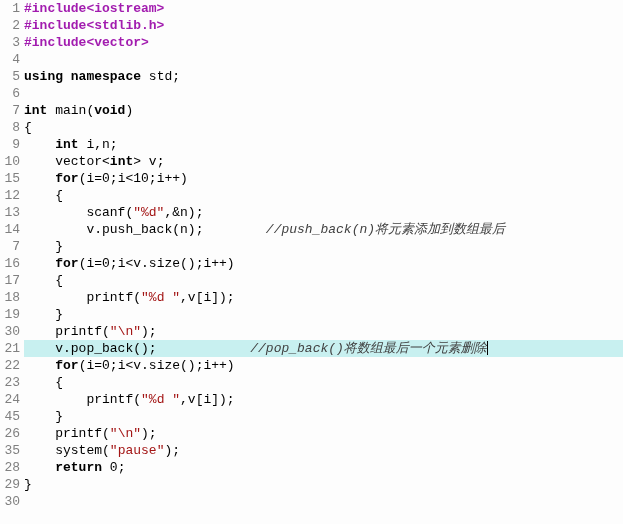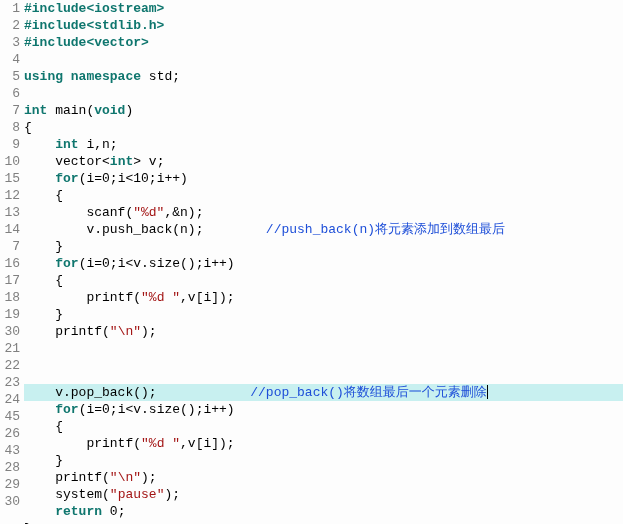--- a/index.html
+++ b/index.html
@@ -25,26 +25,25 @@
   .code {
     flex: 1;
     white-space: pre;
   }
   .line {
     height: 17px;
     line-height: 17px;
   }
   .hl {
     background: #c8f0f0;
-    margin-top: 44px;
   }
-  .kw { font-weight: bold; color: #0f766e; }
-  .pp { color: #0f766e; font-weight: bold; }
+  .kw { font-weight: bold; color: #000000; }
+  .pp { color: #a21caf; font-weight: bold; }
   .str { color: #a31515; }
-  .cmt { color: #1d4ed8; }
+  .cmt { color: #404040; font-style: italic; }
   .caret {
     border-left: 1px solid #000;
     display: inline-block;
     height: 14px;
     vertical-align: middle;
     margin-bottom: 2px;
   }
 </style>
 </head>
 <body>
@@ -70,19 +69,19 @@
       <div class="line">17</div>
       <div class="line">18</div>
       <div class="line">19</div>
       <div class="line">30</div>
       <div class="line">21</div>
       <div class="line">22</div>
       <div class="line">23</div>
       <div class="line">24</div>
       <div class="line">45</div>
       <div class="line">26</div>
-      <div class="line">43</div>
+      <div class="line">35</div>
       <div class="line">28</div>
       <div class="line">29</div>
       <div class="line">30</div>
     </div>
   <div class="code" id="code"><div class="line"><span class="pp">#include&lt;iostream&gt;</span></div><div class="line"><span class="pp">#include&lt;stdlib.h&gt;</span></div><div class="line"><span class="pp">#include&lt;vector&gt;</span></div><div class="line">&nbsp;</div><div class="line"><span class="kw">using namespace</span><span> std;</span></div><div class="line">&nbsp;</div><div class="line"><span class="kw">int</span><span> main(</span><span class="kw">void</span><span>)</span></div><div class="line"><span>{</span></div><div class="line"><span>    </span><span class="kw">int</span><span> i,n;</span></div><div class="line"><span>    vector&lt;</span><span class="kw">int</span><span>&gt; v;</span></div><div class="line"><span>    </span><span class="kw">for</span><span>(i=0;i&lt;10;i++)</span></div><div class="line"><span>    {</span></div><div class="line"><span>        scanf(</span><span class="str">"%d"</span><span>,&amp;n);</span></div><div class="line"><span>        v.push_back(n);        </span><span class="cmt">//push_back(n)将元素添加到数组最后</span></div><div class="line"><span>    }</span></div><div class="line"><span>    </span><span class="kw">for</span><span>(i=0;i&lt;v.size();i++)</span></div><div class="line"><span>    {</span></div><div class="line"><span>        printf(</span><span class="str">"%d "</span><span>,v[i]);</span></div><div class="line"><span>    }</span></div><div class="line"><span>    printf(</span><span class="str">"\n"</span><span>);</span></div><div class="line hl"><span>    v.pop_back();            </span><span class="cmt">//pop_back()将数组最后一个元素删除</span><span class="caret"></span></div><div class="line"><span>    </span><span class="kw">for</span><span>(i=0;i&lt;v.size();i++)</span></div><div class="line"><span>    {</span></div><div class="line"><span>        printf(</span><span class="str">"%d "</span><span>,v[i]);</span></div><div class="line"><span>    }</span></div><div class="line"><span>    printf(</span><span class="str">"\n"</span><span>);</span></div><div class="line"><span>    system(</span><span class="str">"pause"</span><span>);</span></div><div class="line"><span>    </span><span class="kw">return</span><span> 0;</span></div><div class="line"><span>}</span></div><div class="line">&nbsp;</div></div>
 </div>
 
 </body></html>

